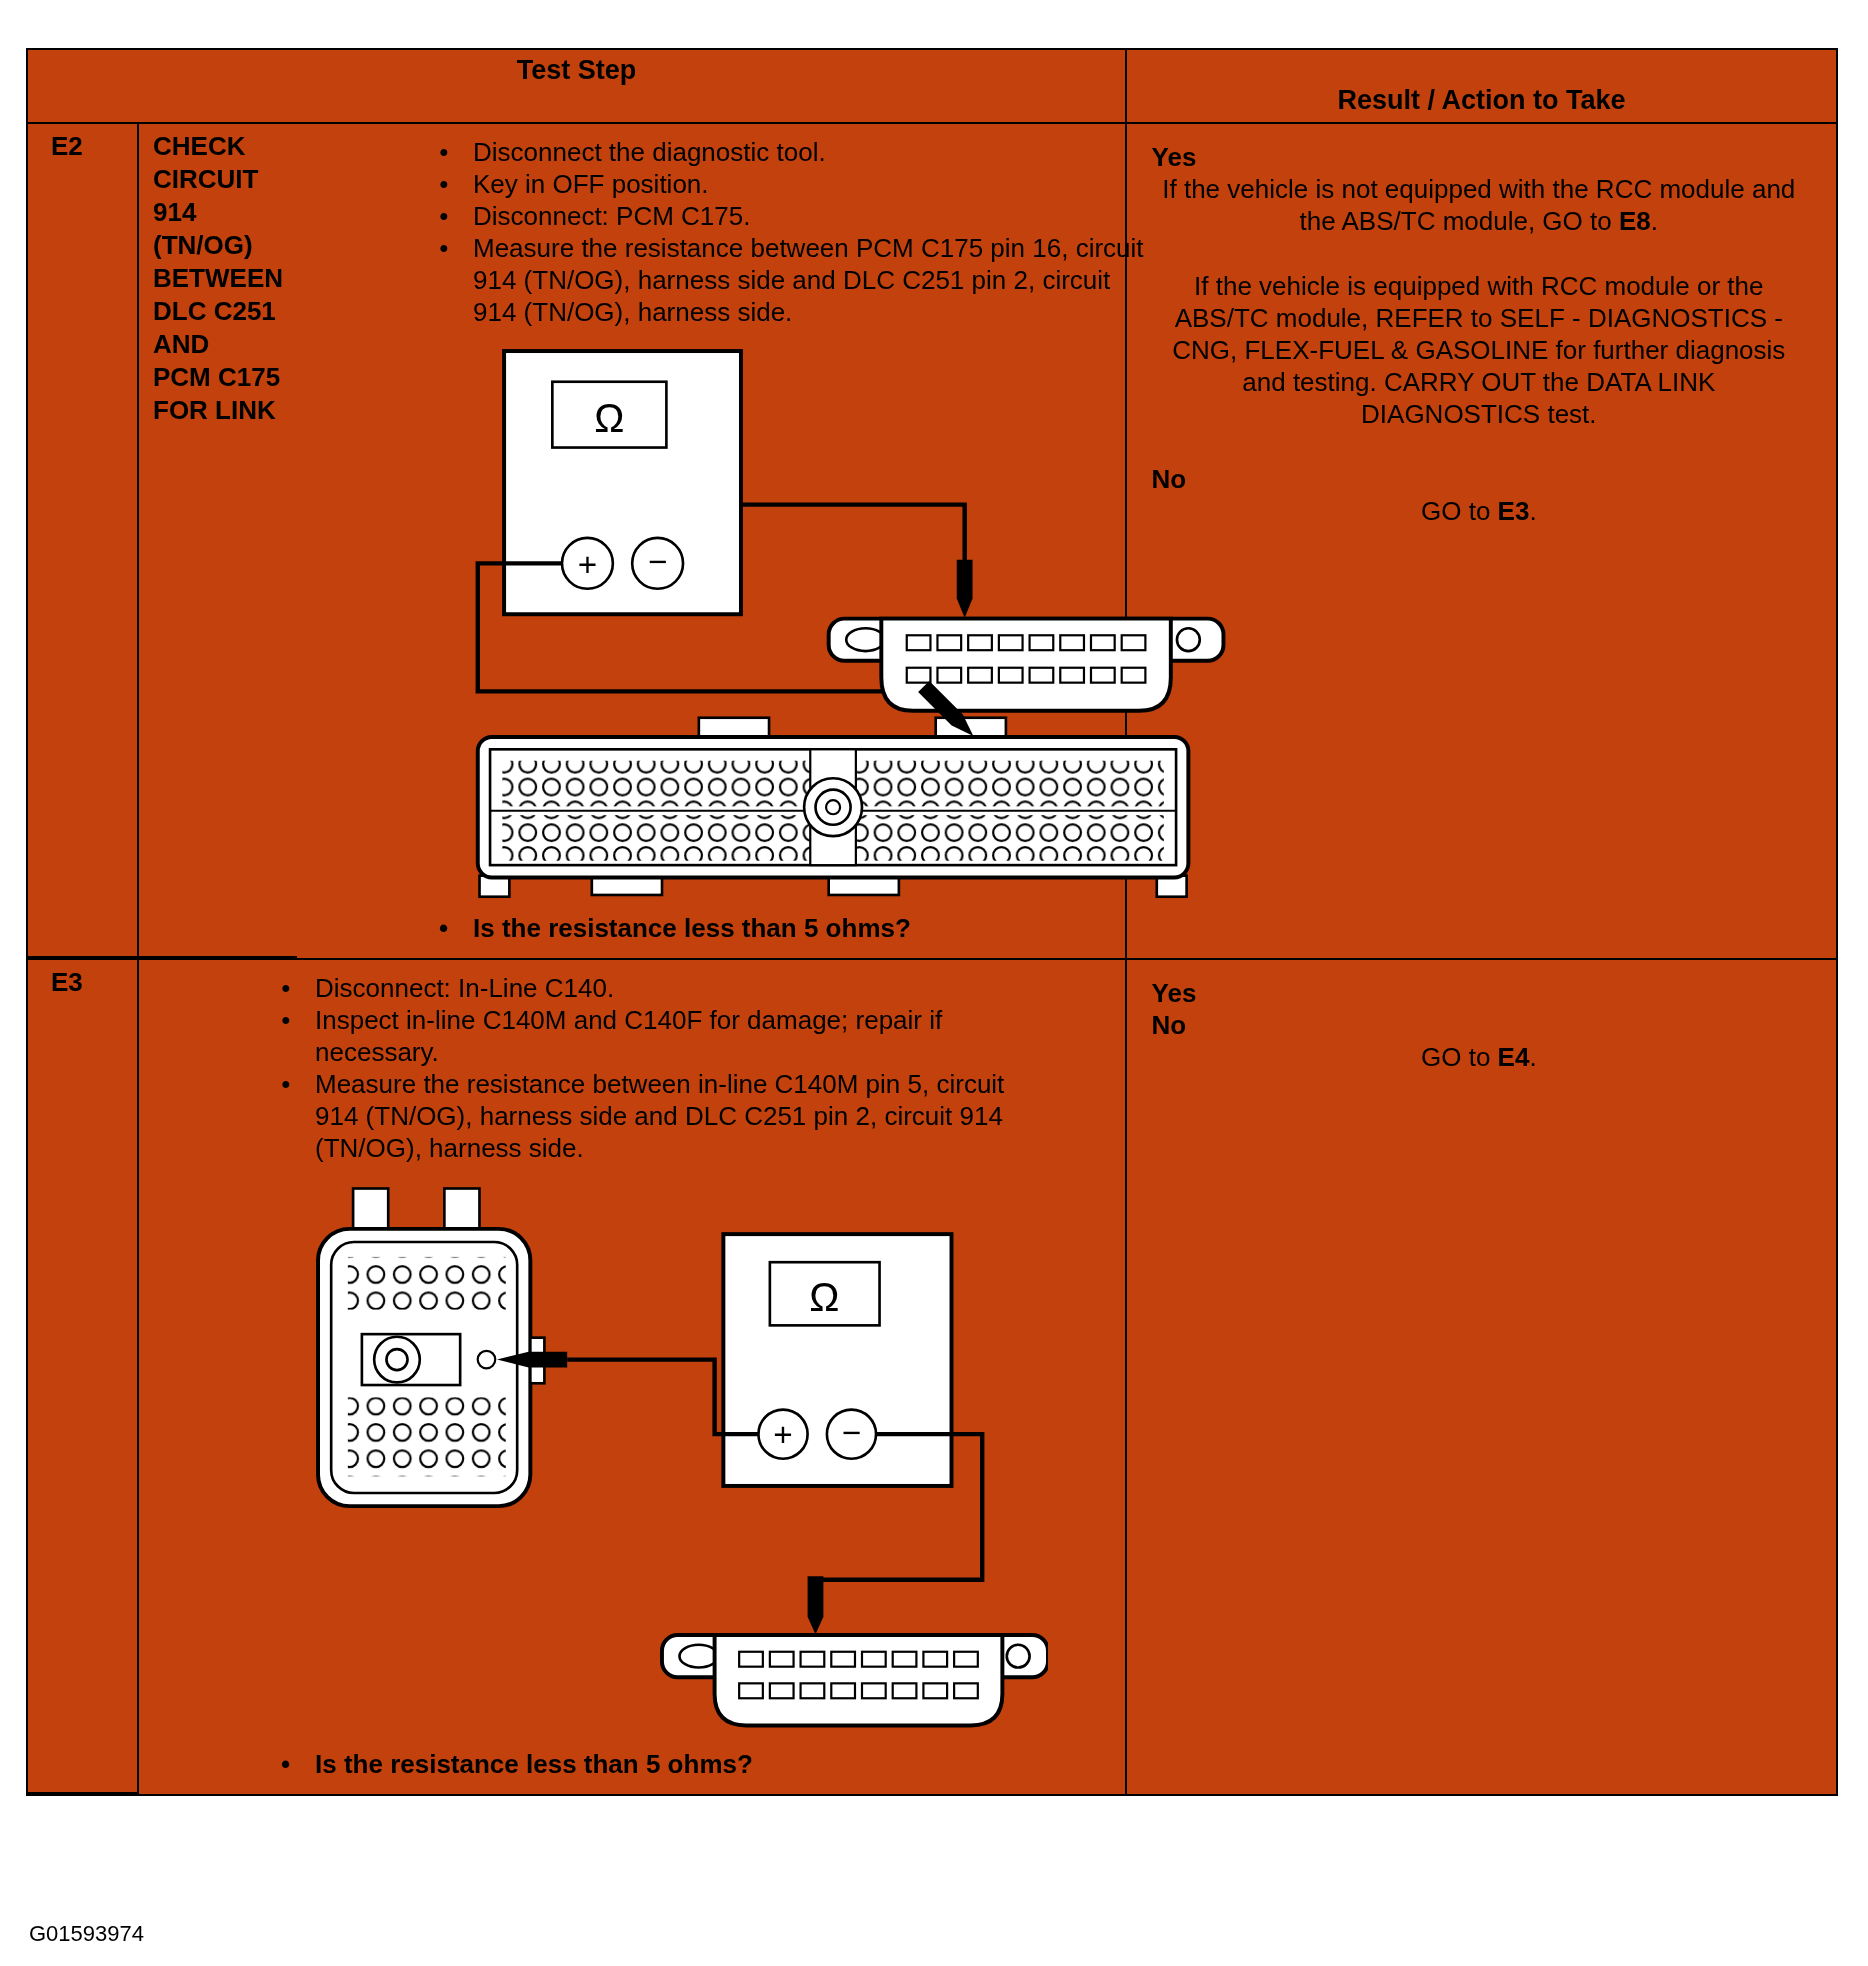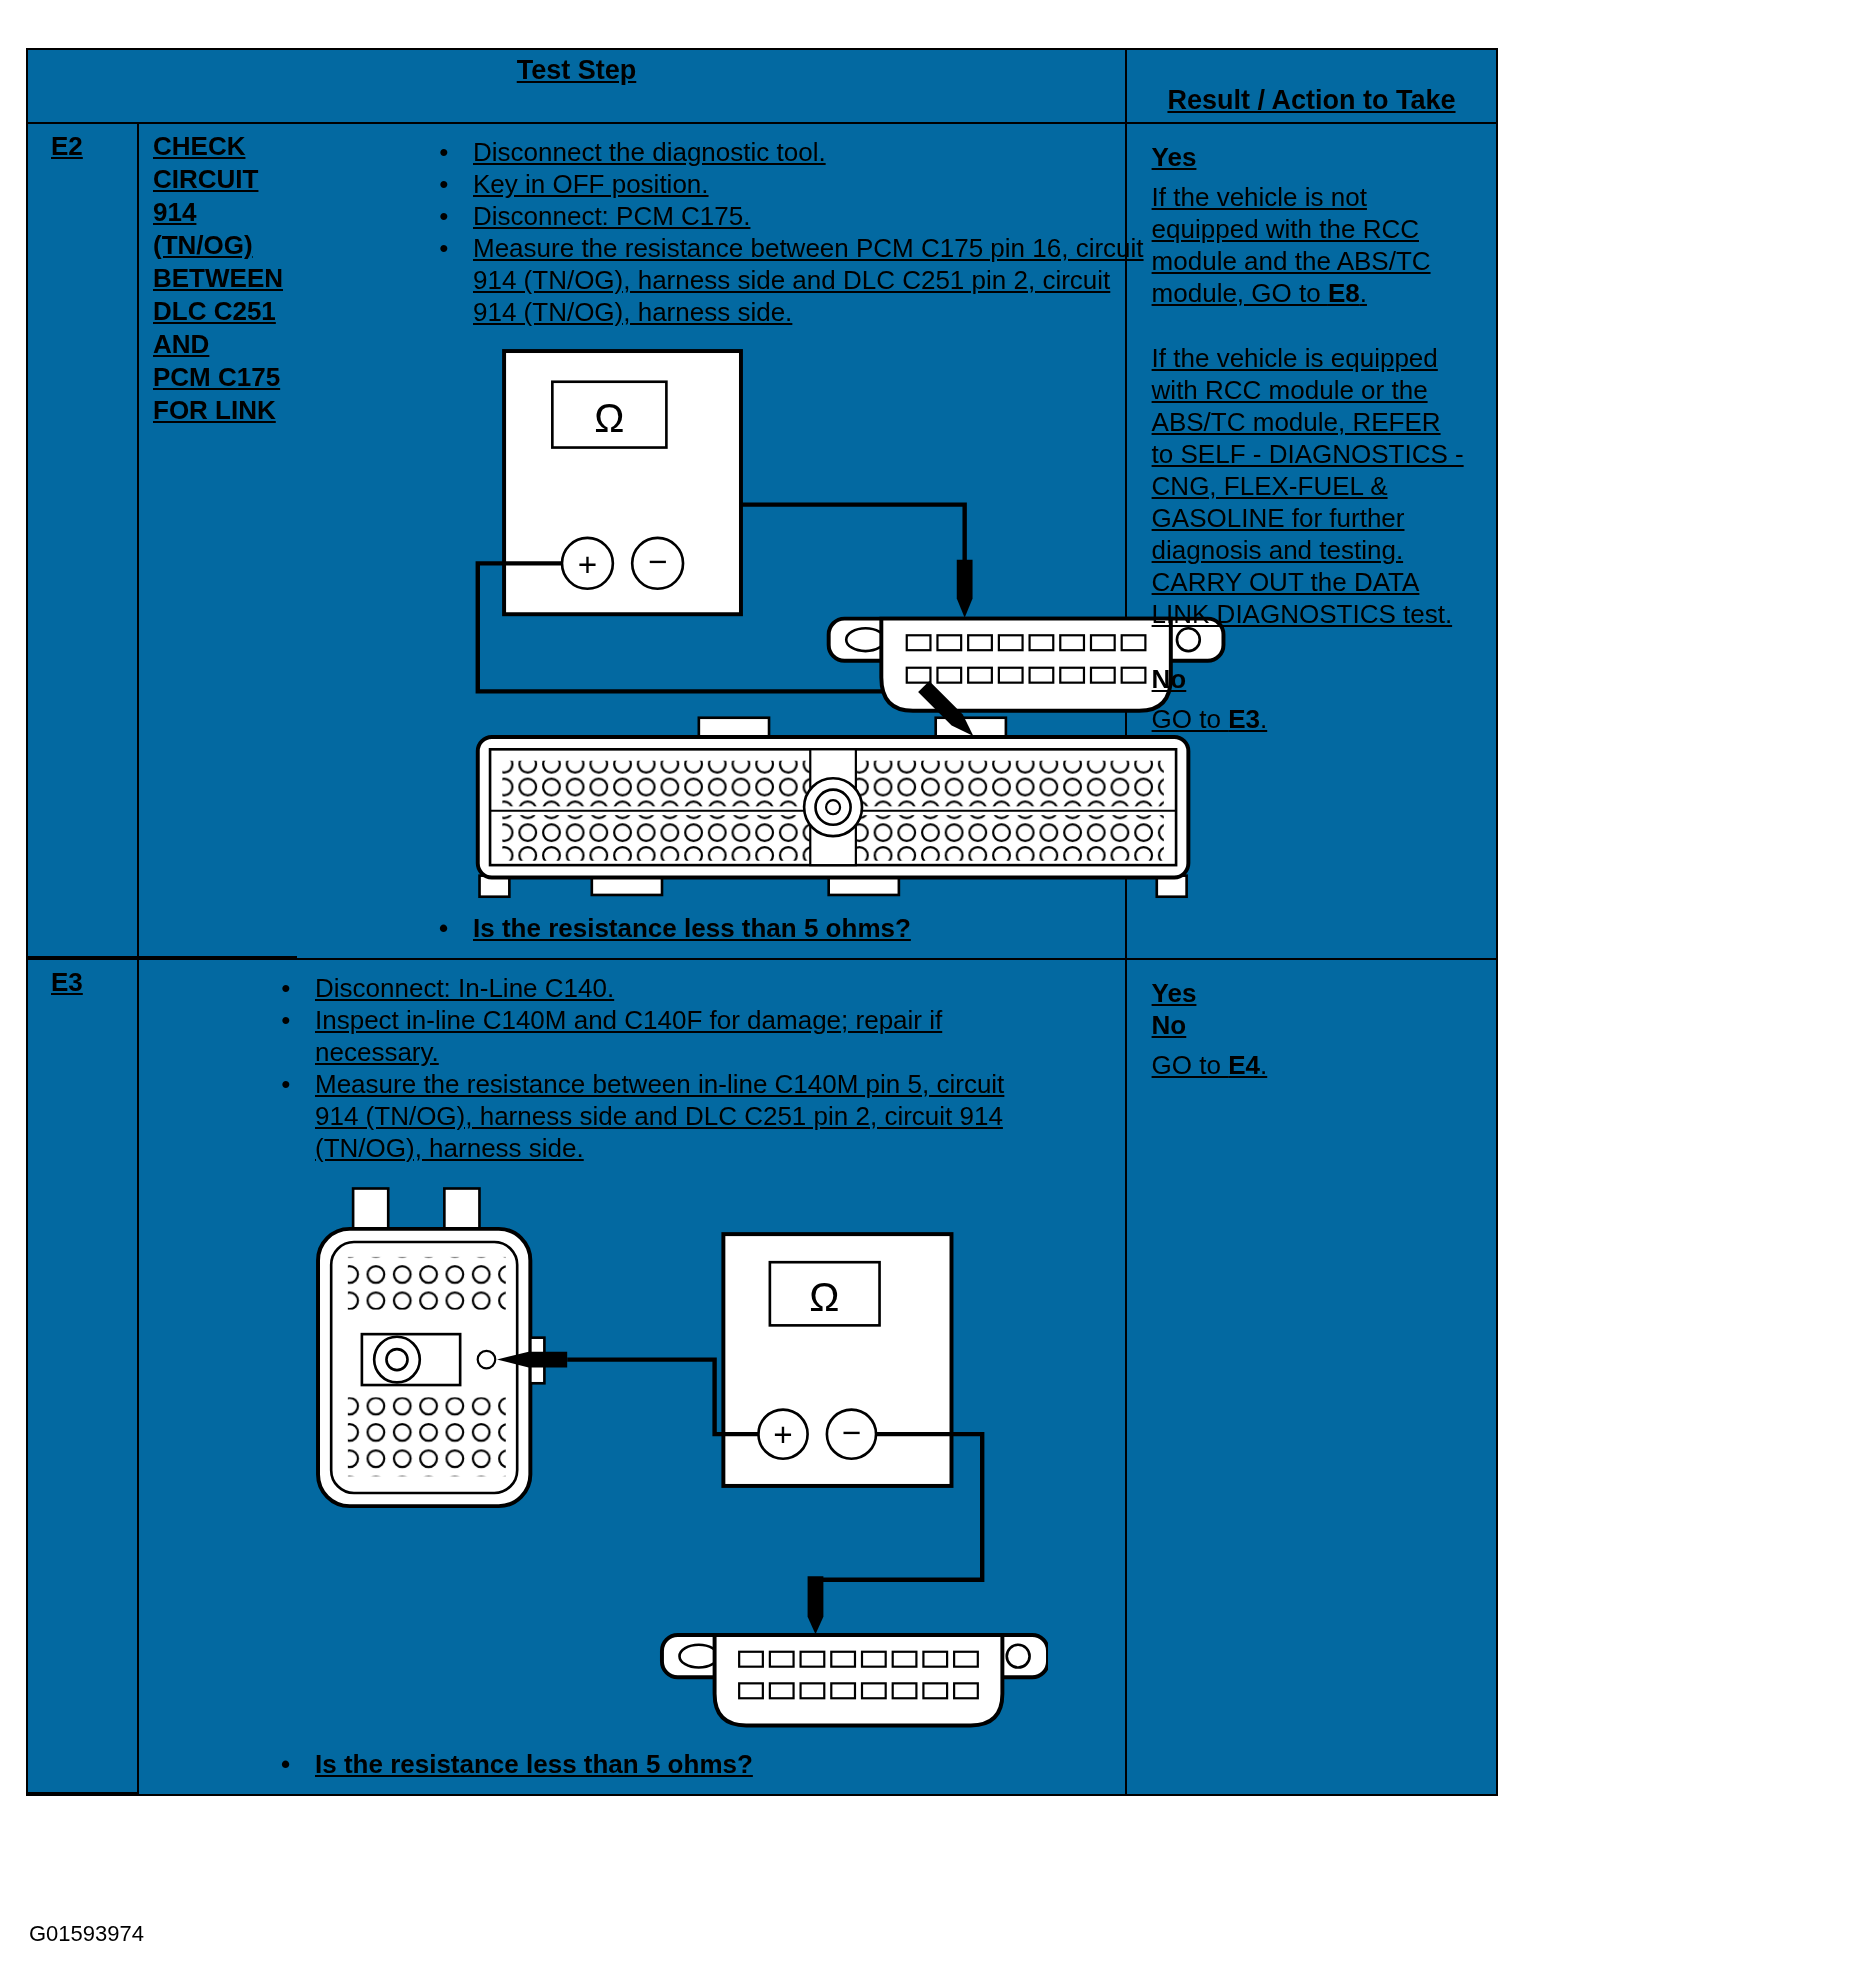--- a/index.html
+++ b/index.html
@@ -4,22 +4,22 @@
 <style>
   * { box-sizing: border-box; }
   html,body { margin:0; padding:0; }
   body {
     width:1869px; height:1966px;
     background:#ffffff; color:#000;
     font-family:"Liberation Sans", sans-serif;
     position:relative;
   }
   .doc-table {
-    position:absolute; left:26px; top:48px; width:1472px;
-    border:2.6px solid #000; background:#0369a1;text-decoration:underline;
+    position:absolute; left:26px; top:48px; width:1812px;
+    border:2.6px solid #000; background:#c2410c;
   }
   .hdr { display:flex; border-bottom:2.6px solid #000; font-weight:bold; font-size:27px; }
   .hdr-left { width:1099px; border-right:2.6px solid #000; text-align:center; padding:5.3px 0; }
   .hdr-right { flex:1; text-align:center; padding:5.3px 0;margin-top:30px; }
 
   .trow { display:flex; }
   .trow.with-divider { border-bottom:2.6px solid #000; }
   .trow-left { width:1099px; border-right:2.6px solid #000; display:flex; flex-direction:row; }
   .trow-right { flex:1; padding:17.6px 30px 0 24.6px; font-size:26px; line-height:32px;border-radius:26px; }
 
@@ -33,21 +33,21 @@
   .steps li { position:relative; padding-left:46px; }
   .steps li::before { content:"\2022"; position:absolute; left:12.3px; }
   .q { margin-top:auto; font-weight:bold; font-size:26px; line-height:33px;
        padding-left:176px; position:relative; }
   .q::before { content:"\2022"; position:absolute; left:142px; }
 
   .diag { display:block; margin:14px 0 0 172px; }
   .diag2 { display:block; margin:19.3px 0 0 172px; }
 
   .res-label { font-weight:bold; margin:0; }
-  .res-p { margin:8px 0 33px 0; }
+  .res-p { margin:0 0 33px 0;text-align:center; }
   .res-p.last { margin-bottom:0; }
 
   .footer-code { position:absolute; left:29px; top:1921px; font-size:22px; }
 
   
   svg text { font-family:"Liberation Sans", sans-serif; fill:#000; }
   .s4 { stroke:#000; stroke-width:4.5; }
   .s3 { stroke:#000; stroke-width:3; }
   .s2 { stroke:#000; stroke-width:2.5; }
   .wire { stroke:#000; stroke-width:5; fill:none; }

